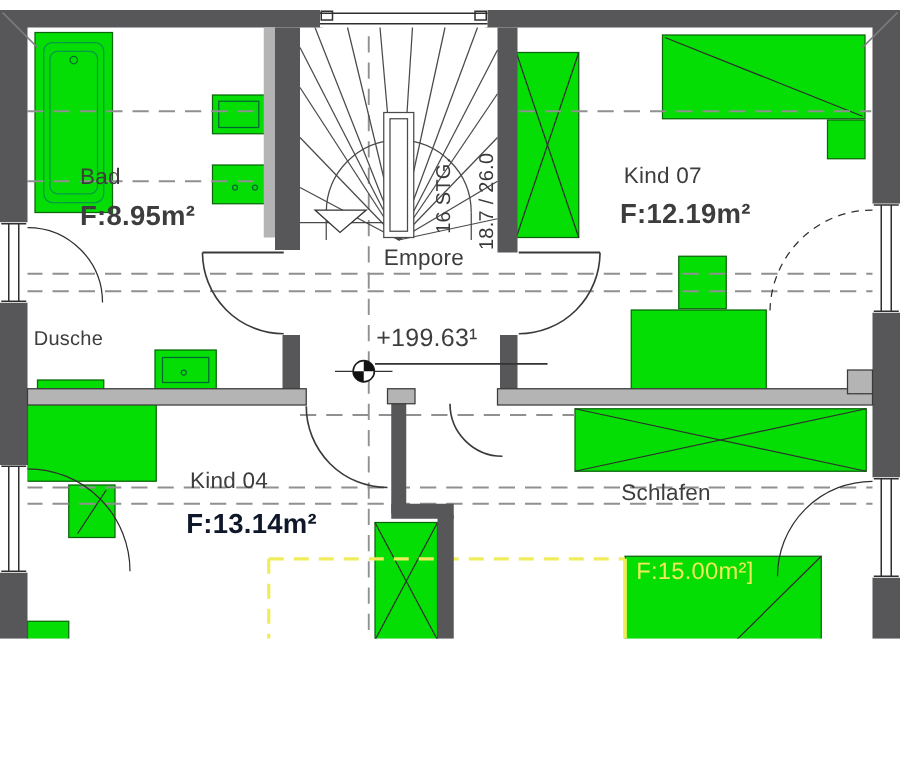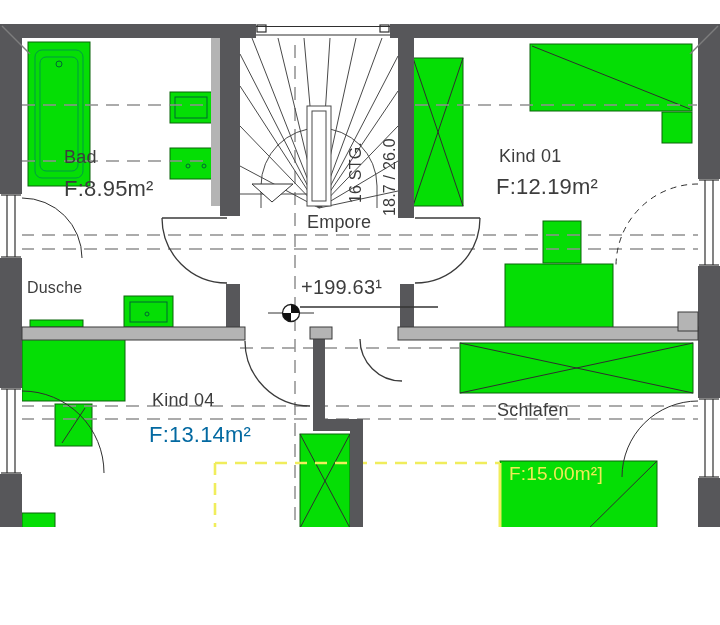--- a/index.html
+++ b/index.html
@@ -1,25 +1,25 @@
 <!DOCTYPE html>
 <html><head>
 <meta charset="utf-8">
 <style>
   html,body{margin:0;padding:0;background:#ffffff;}
   #plan{position:relative;width:720px;height:511px;background:#ffffff;overflow:hidden;
-        font-family:"Liberation Sans",sans-serif;margin-top:16px;}
+        font-family:"Liberation Sans",sans-serif;}
   #plan svg{position:absolute;left:0;top:0;}
   .lbl{position:absolute;white-space:nowrap;color:#3d3d3d;z-index:5;
        font-family:"Liberation Sans",sans-serif;letter-spacing:.2px;}
   .room-name{font-size:18px;}
-  .room-area{font-size:22px;}
+  .room-area{font-size:22px;font-weight:bold;}
   .small{font-size:16px;}
   .level{font-size:20px;text-align:right;}
-  .red{color:#0369a1;}
+  .red{color:#0f172a;}
   .yellow{color:#efeb56;}
   .rot{transform:rotate(-90deg);transform-origin:0 0;font-size:16px;color:#3a3a3a;}
 </style>
 </head>
 <body>
 
 <div id="plan">
 <svg width="720" height="625" viewBox="0 0 720 625">
 
   <g stroke="#0b650b" stroke-width="1" fill="#05de05">
@@ -291,21 +291,21 @@
 </svg>
 
   <div class="lbl room-name" style="left:64px;top:131px">Bad</div>
   <div class="lbl room-area" style="left:64px;top:160px">F:8.95m²</div>
 
   <div class="lbl small" style="left:27px;top:263px">Dusche</div>
 
   <div class="lbl room-name" style="left:307px;top:196px">Empore</div>
   <div class="lbl level" style="left:301px;top:260px">+199.63¹</div>
 
-  <div class="lbl room-name" style="left:499px;top:130px">Kind 01</div>
+  <div class="lbl room-name" style="left:499px;top:130px">Kind 07</div>
   <div class="lbl room-area" style="left:496px;top:158px">F:12.19m²</div>
 
   <div class="lbl room-name" style="left:152px;top:374px">Kind 04</div>
   <div class="lbl room-area red" style="left:149px;top:406px">F:13.14m²</div>
 
   <div class="lbl room-name" style="left:497px;top:384px">Schlafen</div>
   <div class="lbl yellow" style="left:509px;top:447px;font-size:19px">F:15.00m²]</div>
 
   <div class="lbl rot" style="left:347px;top:187px">16 STG.</div>
   <div class="lbl rot" style="left:381px;top:200px">18.7 / 26.0</div>

